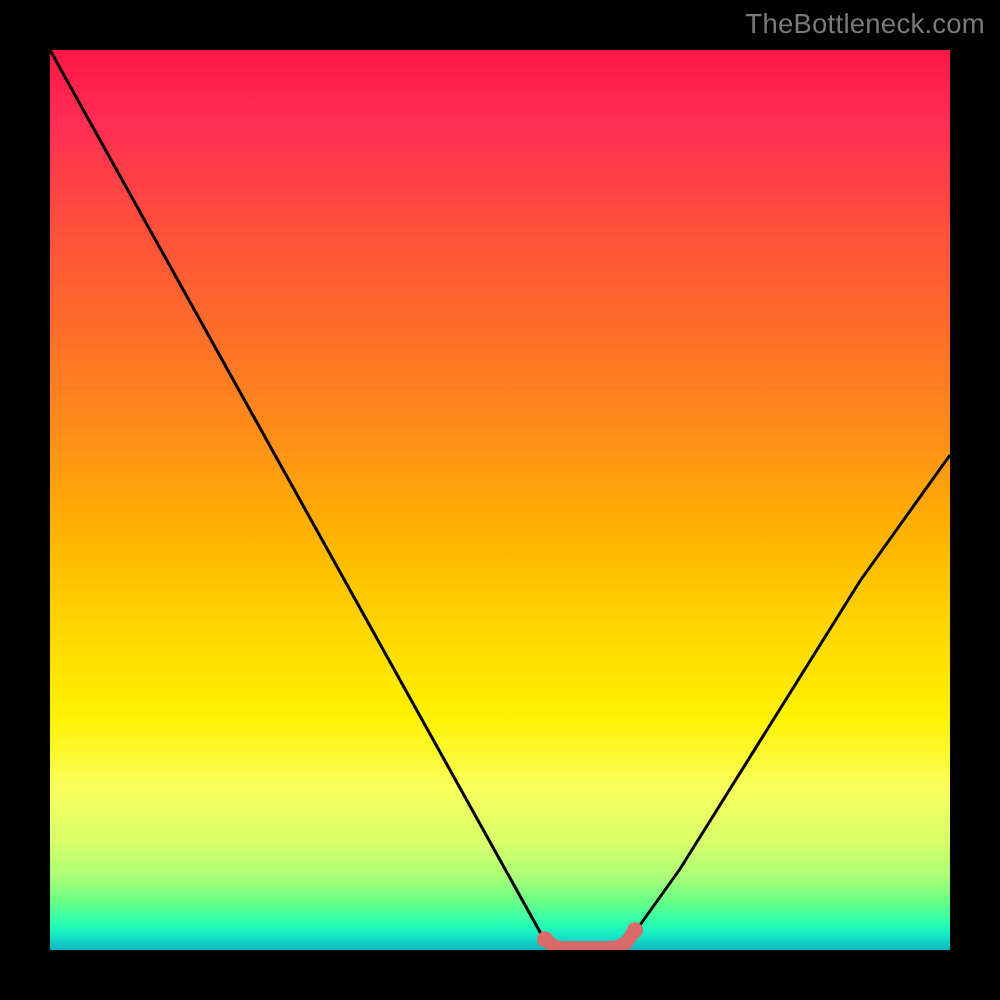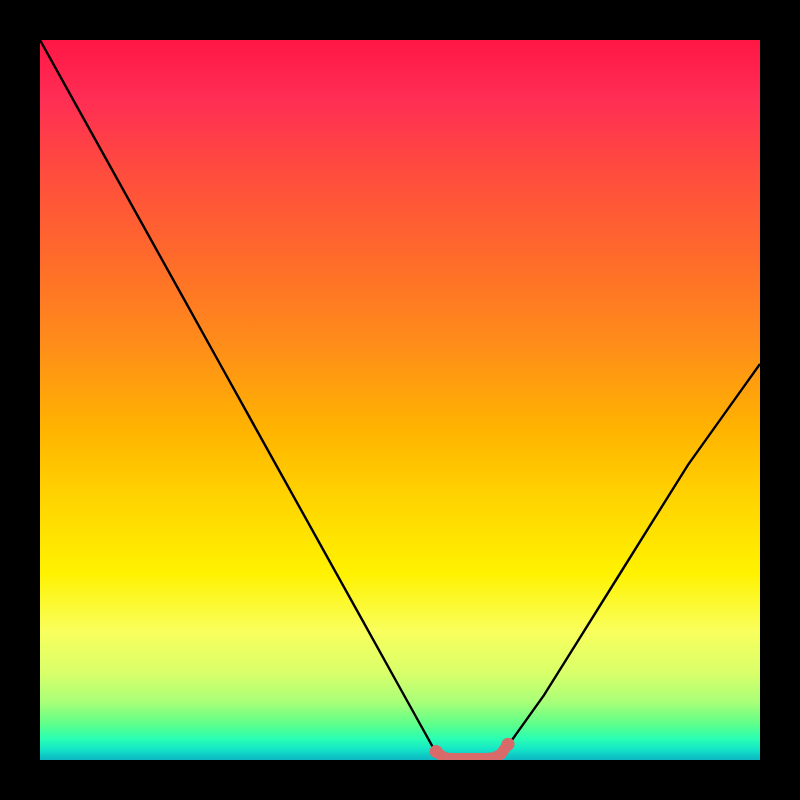--- a/index.html
+++ b/index.html
@@ -110,13 +110,14 @@
                L 439.2 718.56
                L 446.4 718.56
                L 453.6 717.84
                L 460.8 714.24
                L 468 704.16"></path>
 
       <circle cx="396" cy="711.4" r="6.5" fill="#d86a6a"></circle>
       <circle cx="468" cy="704.2" r="6.5" fill="#d86a6a"></circle>
     </svg>
   </div>
+  <div class="watermark">TheBottleneck.com</div>
 </div>
 
 </body></html>

